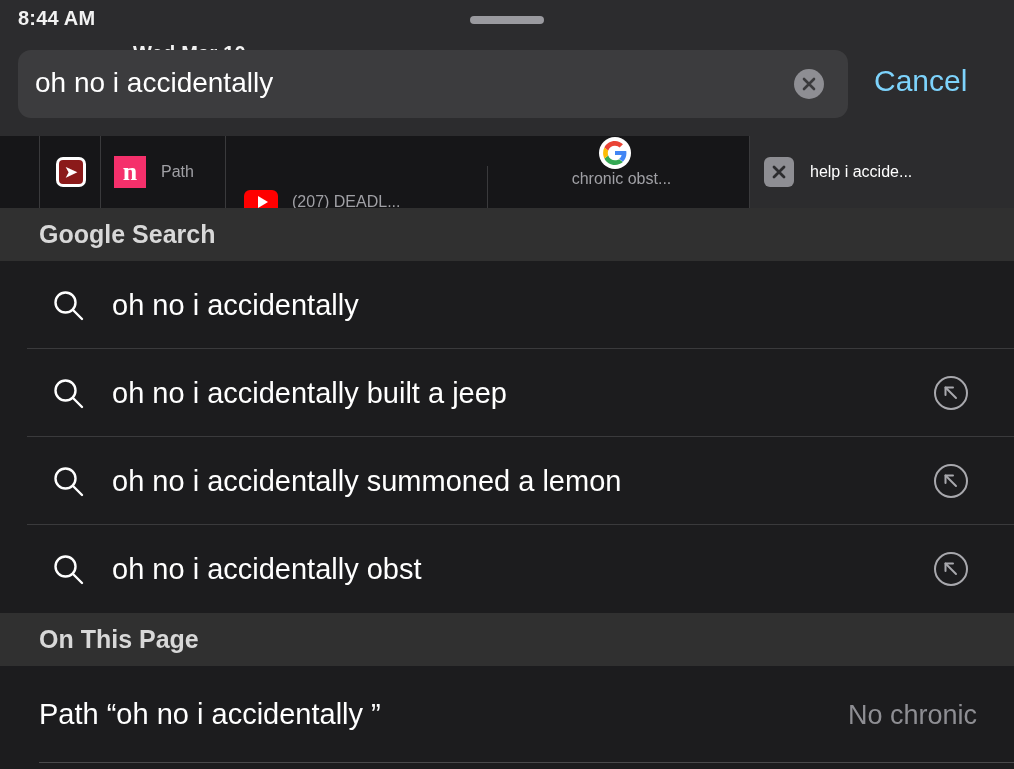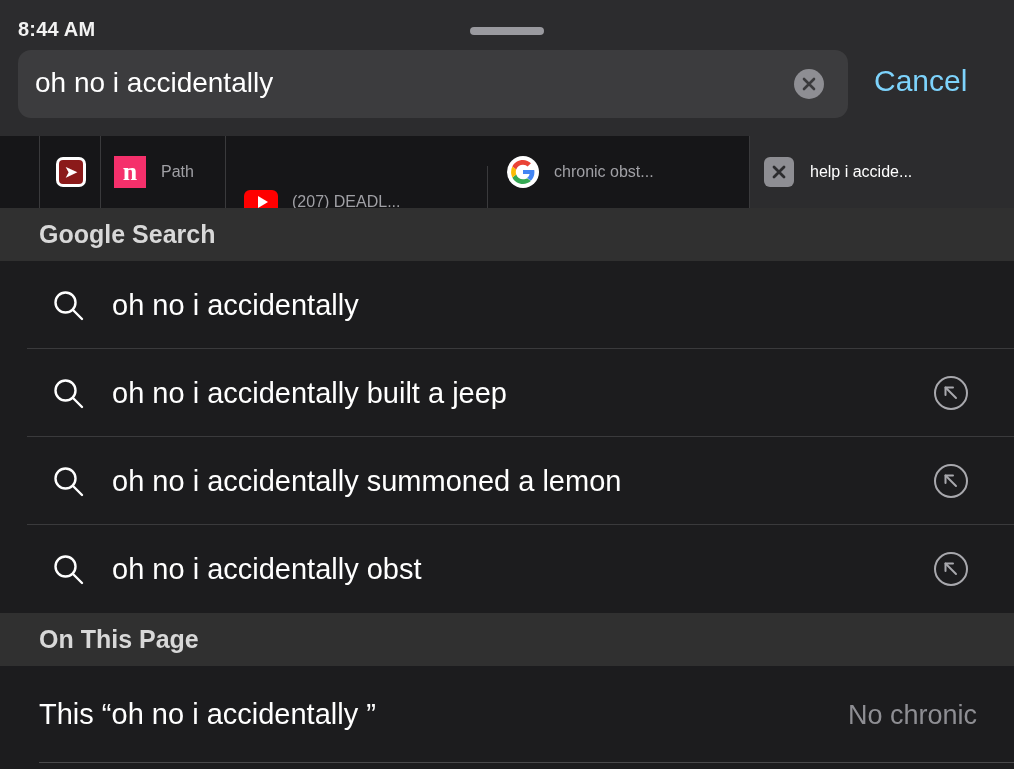--- a/index.html
+++ b/index.html
@@ -24,21 +24,21 @@
   .chrome {
     position: absolute;
     left: 0; top: 0;
     width: 1014px;
     height: 136px;
     background: #2c2c2e;
   }
 
   .statusbar {
     position: absolute;
-    left: 0; top: 12px;
+    left: 0; top: 1px;
     width: 1014px;
     height: 38px;
   }
   .status-time {
     position: absolute;
     left: 18px; top: 6px;
     font-size: 20px;
     font-weight: bold;
     color: #f2f2f2;
     letter-spacing: 0.2px;
@@ -330,21 +330,21 @@
 
     <div class="tab" style="width:262px;padding-left:18px;margin-top:30px;">
       <span class="tab-favicon">
         <span class="fav-yt">
             <span class="fav-yt-tri"></span>
           </span>
       </span>
       <span class="tab-title">(207) DEADL...</span>
     </div>
 
-    <div class="tab" style="width:262px;padding-left:18px;">
+    <div class="tab" style="width:262px;padding-left:18px;flex-direction:column;">
       <span class="tab-favicon">
         <span class="fav-google">
           <svg width="26" height="26" viewBox="0 0 48 48" aria-hidden="true">
             <path fill="#4285F4" d="M45.1 24.5c0-1.6-.1-2.7-.4-4H24v7.3h12.1c-.2 2-1.6 5-4.5 7l6.9 5.3c4.1-3.8 6.6-9.4 6.6-15.6z"></path>
             <path fill="#34A853" d="M24 46c5.9 0 10.9-2 14.5-5.3l-6.9-5.3c-1.9 1.3-4.4 2.2-7.6 2.2-5.8 0-10.7-3.8-12.5-9.1l-7.1 5.5C7.9 41.1 15.4 46 24 46z"></path>
             <path fill="#FBBC05" d="M11.5 28.5c-.5-1.4-.8-2.9-.8-4.5s.3-3.1.7-4.5l-7.1-5.5C2.9 17 2 20.4 2 24s.9 7 2.4 10z"></path>
             <path fill="#EA4335" d="M24 10.6c4.1 0 6.9 1.8 8.5 3.3l6.2-6C34.9 4.5 29.9 2 24 2 15.4 2 7.9 6.9 4.4 14l7.1 5.5c1.8-5.3 6.7-8.9 12.5-8.9z"></path>
           </svg>
         </span>
       </span>
@@ -431,18 +431,18 @@
           <path d="M12.5 12.5 L12.5 20 M12.5 12.5 L20 12.5" stroke="#a8a8ad" stroke-width="2" stroke-linecap="round"></path>
         </svg>
       </span>
     </div>
 
     <div class="section-header">
       <span class="section-header-text">On This Page</span>
     </div>
 
     <div class="find-row">
-      <span class="find-label">This “oh no i accidentally ”</span>
+      <span class="find-label">Path “oh no i accidentally ”</span>
       <span class="find-status">No chronic</span>
       <span class="find-sep"></span>
     </div>
   </div>
 </div>
 
 </body></html>

